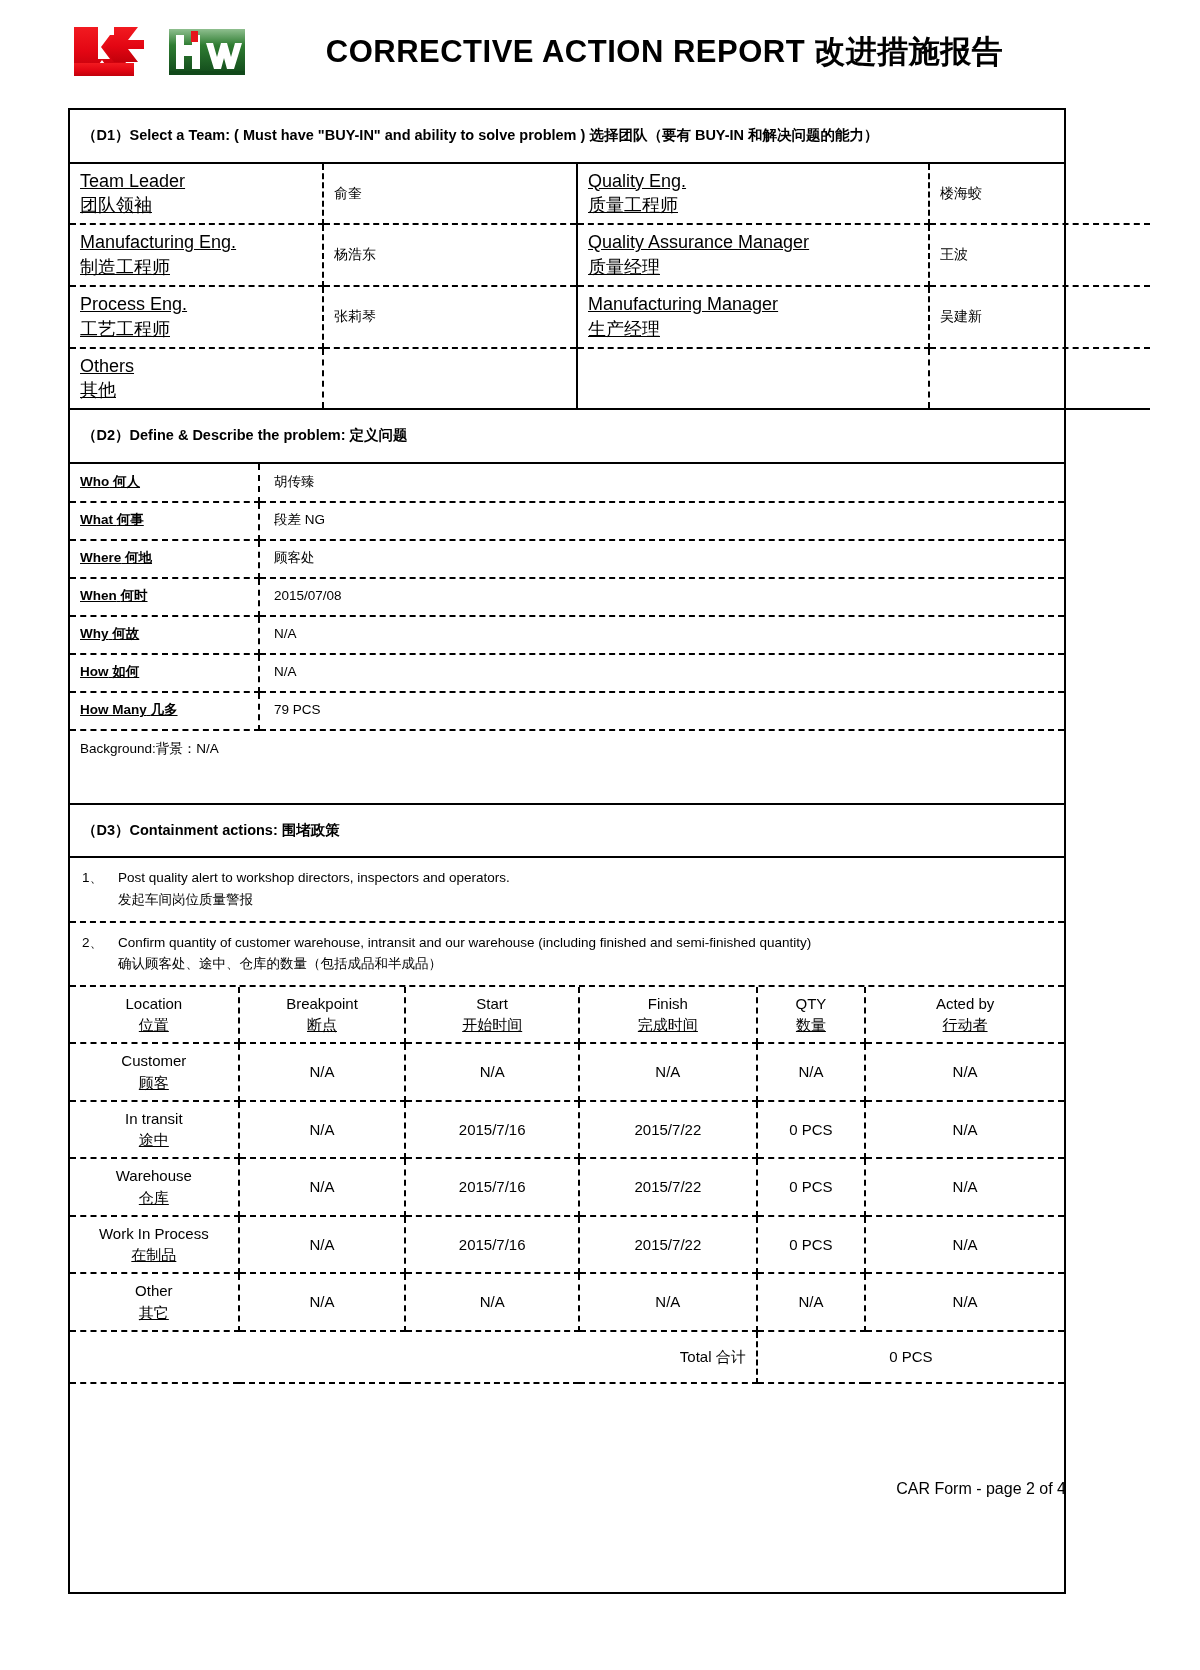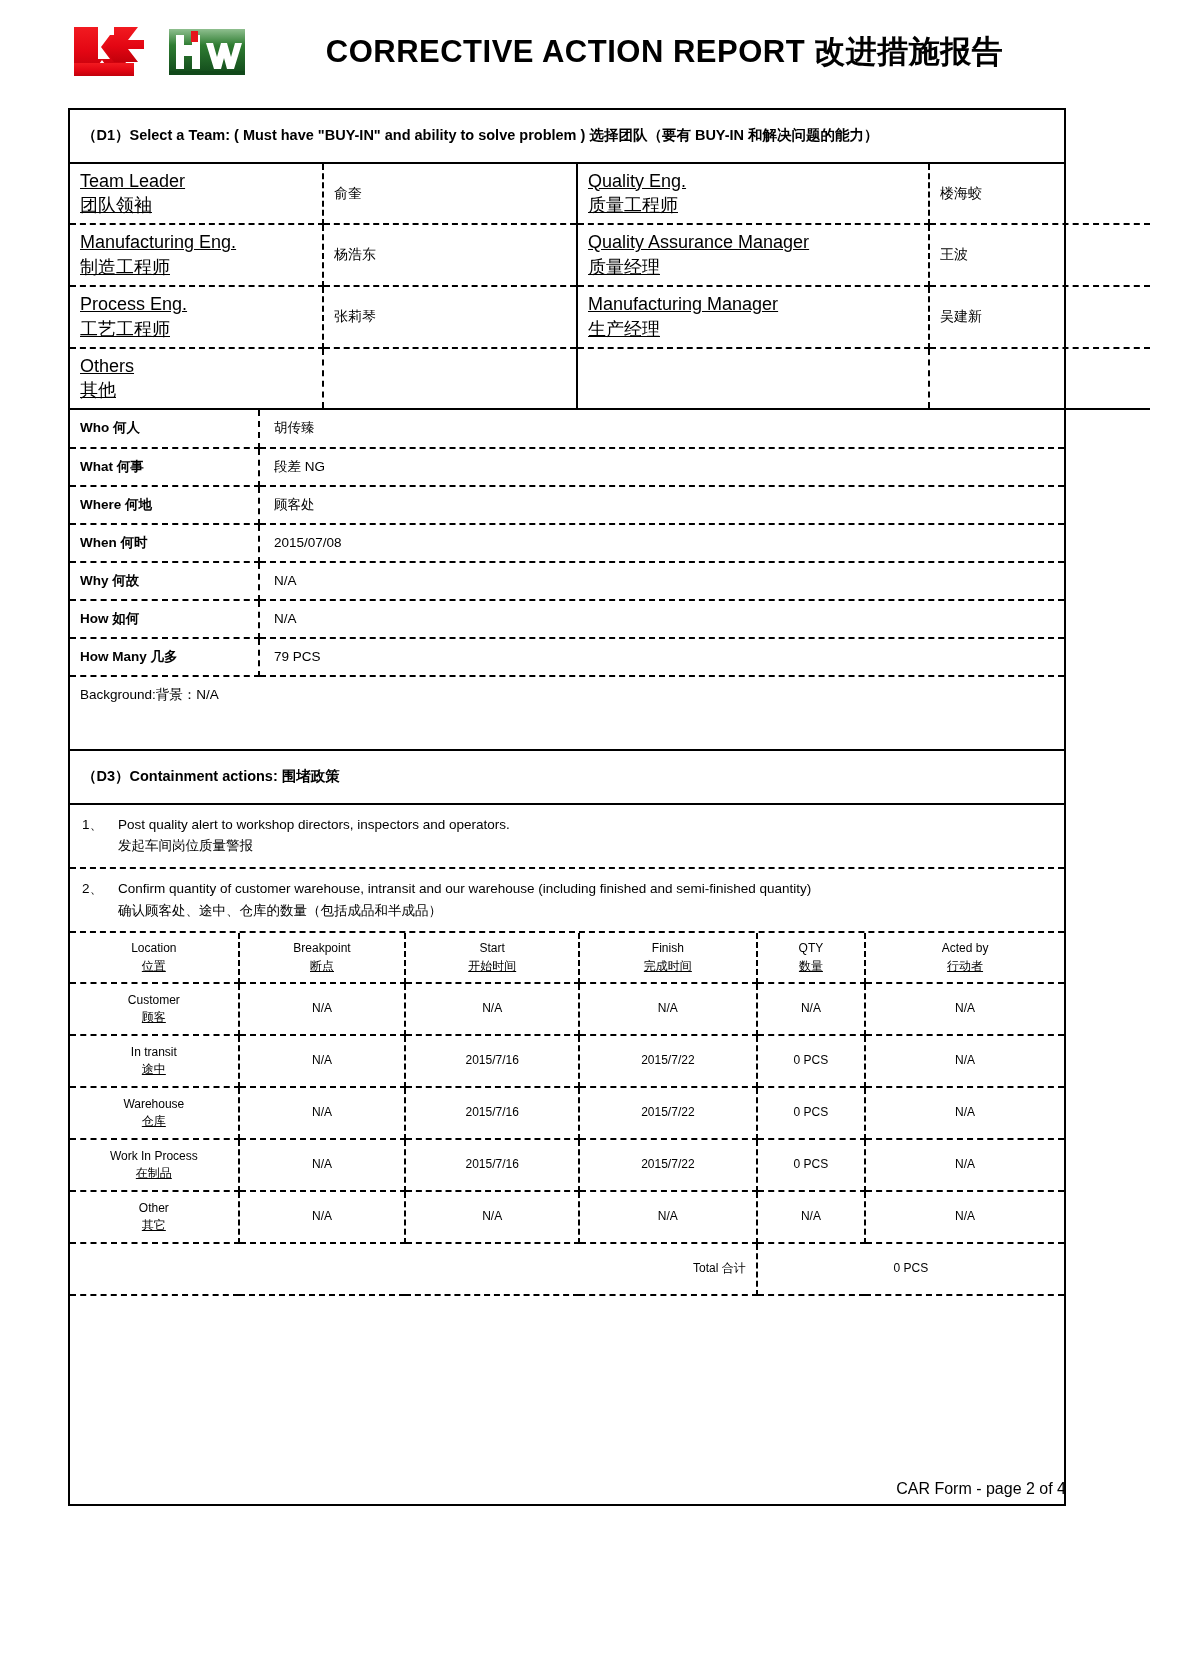--- a/index.html
+++ b/index.html
@@ -101,41 +101,41 @@
   .d1 td.role { width: 232px; }
   .d1 td.name { width: 232px; }
   .d1 td.role2 { width: 330px; margin-top: 31px; }
   .d1 td.name2 { width: 200px; }
   .d1 .cell-role { font-size: 18px; text-decoration: underline; }
   .d1 .cell-role .en { display:block; }
   .d1 .cell-role .cn { display:block; }
   .d1 .cell-name { font-size: 14px; margin-top: 44px; }
 
   
-  .d2 td.lbl { width: 168px; font-weight: bold; font-size: 13.5px; }
+  .d2 td.lbl { width: 168px; font-weight: bold; font-size: 13.5px; text-decoration: underline; }
   .d2 td.val { font-size: 13.5px; padding-left: 14px; }
   .d2 .bg { font-size: 13.5px; font-weight: normal; }
 
   
   .act {
     border-bottom: 2px dashed #000;
     padding: 9px 12px 10px 12px;
     font-size: 13.5px;
     line-height: 1.6;
     display: flex;
   }
   .act .num { width: 36px; flex: 0 0 36px; }
   .act .txt { flex: 1; }
   .act .txt .l2 { display: block; }
 
   
   .ct { width: 100%; border-collapse: collapse; table-layout: fixed; }
   .ct td {
     text-align: center;
-    font-size: 12px;
+    font-size: 15px;
     padding: 6px 4px;
     line-height: 1.45;
     vertical-align: middle;
   }
   .ct td .en { display: block; }
   .ct td .cn { display: block; text-decoration: underline; }
   .ct .h { height: 50px; }
   .ct .row { height: 52px; }
 
   .blankbox {
@@ -264,20 +264,21 @@
               <span class="cn">其他</span>
             </div>
           </td>
           <td class="name c-solid-r r-solid-b cell-name"></td>
           <td class="role2 c-dash-r r-solid-b"></td>
           <td class="name2 r-solid-b cell-name"></td>
         </tr>
       </tbody>
     </table>
 
+    <div class="band">（D2）Define &amp; Describe the problem: 定义问题</div>
 
     <table class="grid d2">
       <tbody>
         <tr style="height:38px">
           <td class="lbl c-dash-r r-dash-b">
             <span>Who</span>
             <span>何人</span>
           </td>
           <td class="val r-dash-b">胡传臻</td>
         </tr>

